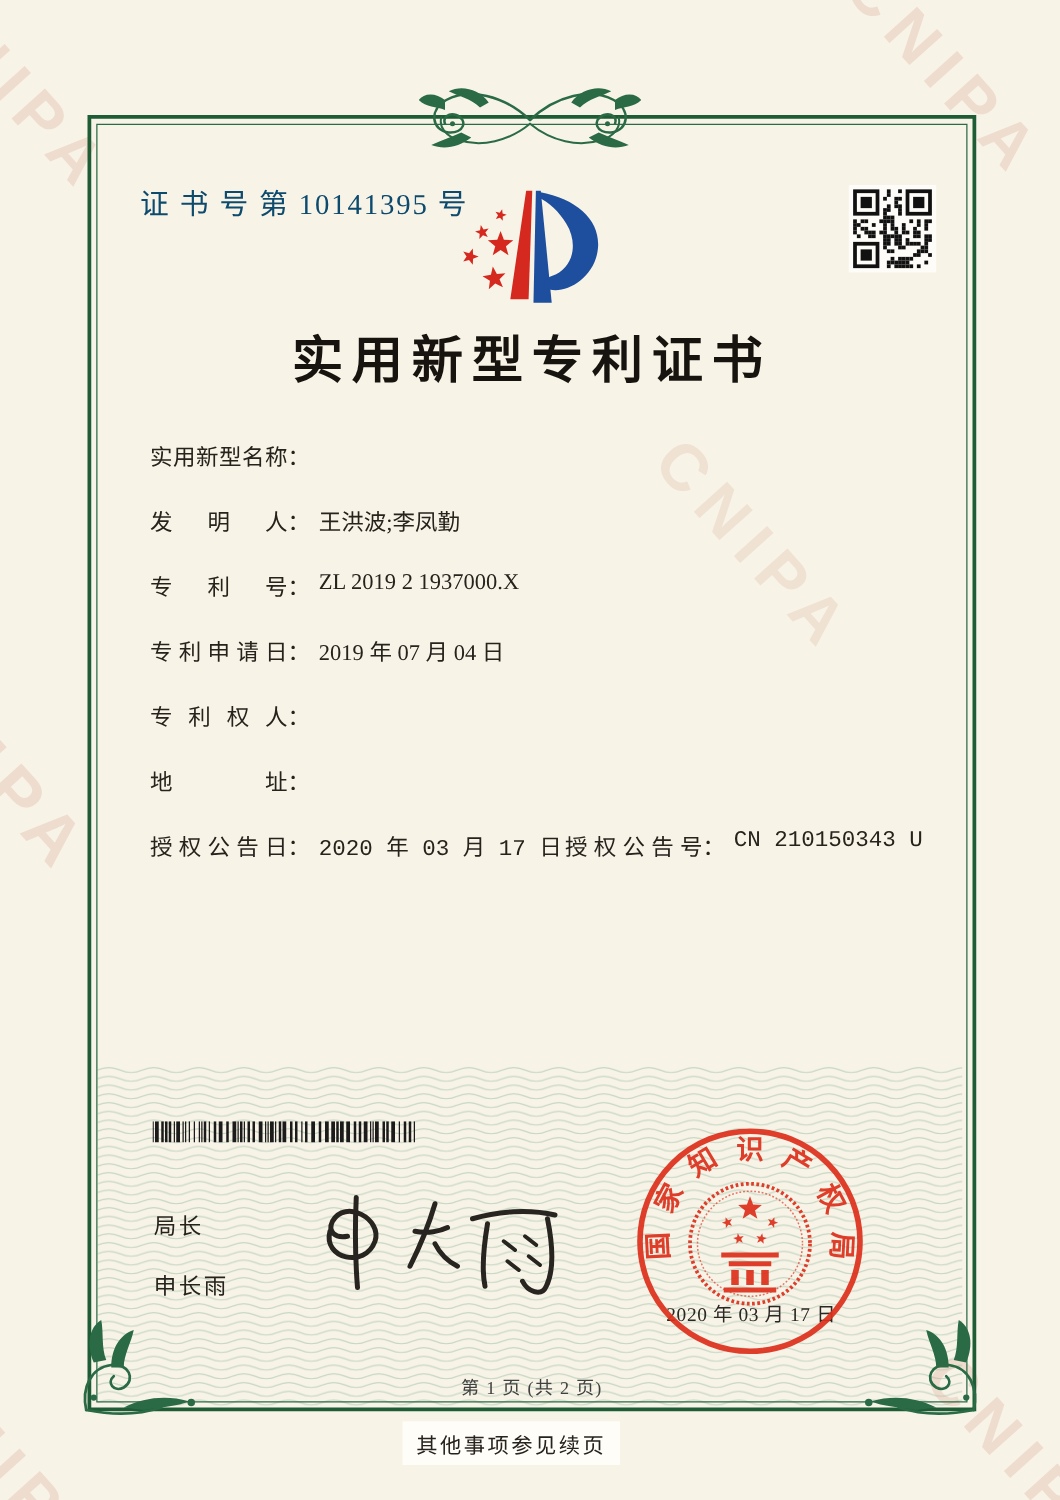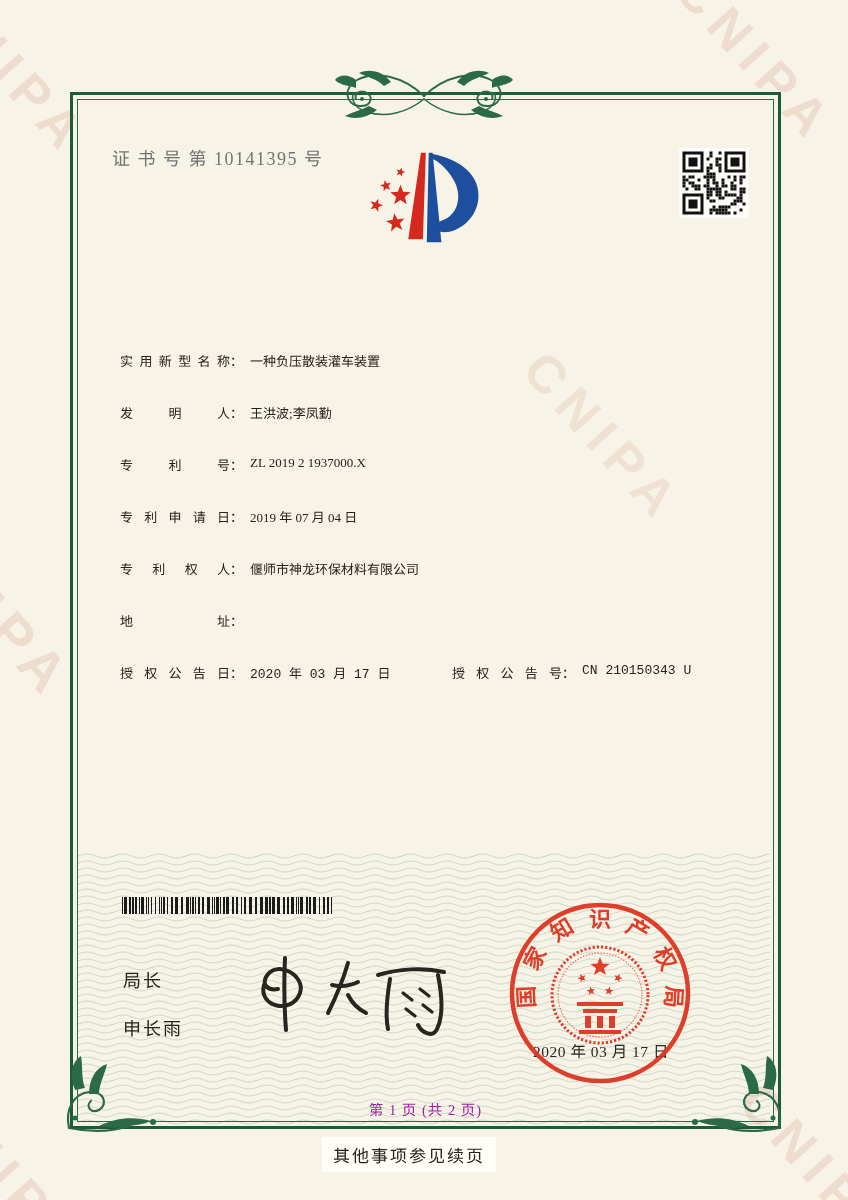--- a/index.html
+++ b/index.html
@@ -34,34 +34,34 @@
     border:1px solid #2a6b46; box-sizing:border-box;
   }
   .ornament{position:absolute; z-index:3; pointer-events:none;}
   .ornament.top{left:299px; top:66px; width:250px; height:64px;}
   .ornament.bl{left:55px; top:1054px; width:112px; height:80px;}
   .ornament.br{left:681px; top:1054px; width:112px; height:80px; transform:scaleX(-1);}
   .guilloche{position:absolute; z-index:0; left:78px; top:852px; width:692px; height:274px;}
   
   .cert-no{
     position:absolute; z-index:4; left:112px; top:144px;
-    font-size:18px; letter-spacing:1.5px; color:#737373;
+    font-size:23px; letter-spacing:1.5px; color:#0c4a6e;
   }
   .logo{position:absolute; z-index:4; left:352px; top:140px; width:132px; height:112px;}
   .qr{
     position:absolute; z-index:4; left:679px; top:148px; width:70px; height:70px;
     background:#fdfcf8;
   }
   .title{
     position:absolute; z-index:4; left:70px; top:254px; width:711px;
     text-align:center; font-size:41px; font-weight:700; letter-spacing:7px;
     color:#17140f;
   }
   
-  .fields{position:absolute; z-index:4; left:120px; top:351px; width:632px; font-size:13px;}
+  .fields{position:absolute; z-index:4; left:120px; top:351px; width:632px; font-size:18px;}
   .frow{position:relative; height:52px; display:flex; align-items:flex-start;}
   .fgroup{display:flex; align-items:flex-start;font-family:Liberation Mono, monospace;}
   .fgroup.second{position:absolute; left:332px; top:0;}
   .flabel{
     display:inline-block; width:110px; flex:none;
     text-align:justify; text-align-last:justify;
   }
   .fcolon{flex:none;}
   .fvalue{margin-left:7px; white-space:nowrap;}
   
@@ -76,21 +76,21 @@
   .director .line{height:18px; line-height:18px;}
   .director .line + .line{margin-top:30px;}
   .signature{position:absolute; z-index:4; left:248px; top:945px; width:200px; height:100px;}
   .seal-date{
     position:absolute; z-index:4; left:531px; top:1039px; width:140px;
     text-align:center; font-size:15.5px; letter-spacing:0.5px; color:#2b2724;
   }
   .seal{position:absolute; z-index:5; left:505px; top:898px; width:190px; height:190px; opacity:0.92;}
   .page-no{
     position:absolute; z-index:4; left:70px; top:1098px; width:711px;
-    text-align:center; font-size:14.5px; letter-spacing:1px; color:#a21caf;
+    text-align:center; font-size:14.5px; letter-spacing:1px; color:#404040;
   }
   .cont-note{
     position:absolute; z-index:4; left:322px; top:1137px; width:166px;
     text-align:center; font-size:17px; letter-spacing:2px;
     background:rgba(255,254,249,0.9); padding:5px 4px;
   }
 </style>
 </head>
 <body>
 
@@ -287,46 +287,45 @@
       <rect x="6.5" y="6.5" width="15" height="15" fill="#fdfcf8"></rect>
       <rect x="9.5" y="9.5" width="9" height="9" fill="#111"></rect>
       <rect x="45.5" y="3.5" width="21" height="21" fill="#111"></rect>
       <rect x="48.5" y="6.5" width="15" height="15" fill="#fdfcf8"></rect>
       <rect x="51.5" y="9.5" width="9" height="9" fill="#111"></rect>
       <rect x="3.5" y="45.5" width="21" height="21" fill="#111"></rect>
       <rect x="6.5" y="48.5" width="15" height="15" fill="#fdfcf8"></rect>
       <rect x="9.5" y="51.5" width="9" height="9" fill="#111"></rect>
     </svg>
 
+  <div class="title">实用新型专利证书</div>
 
   <div class="fields">
     <div class="frow">
       <span class="flabel">实用新型名称</span>
         <span class="fcolon">：</span>
-      <span class="fvalue">一种负压散装灌车装置</span>
     </div>
     <div class="frow">
       <span class="flabel">发明人</span>
         <span class="fcolon">：</span>
       <span class="fvalue">王洪波;李凤勤</span>
     </div>
     <div class="frow">
       <span class="flabel">专利号</span>
         <span class="fcolon">：</span>
       <span class="fvalue">ZL 2019 2 1937000.X</span>
     </div>
     <div class="frow">
       <span class="flabel">专利申请日</span>
         <span class="fcolon">：</span>
       <span class="fvalue">2019 年 07 月 04 日</span>
     </div>
     <div class="frow">
       <span class="flabel">专利权人</span>
         <span class="fcolon">：</span>
-      <span class="fvalue">偃师市神龙环保材料有限公司</span>
     </div>
     <div class="frow">
       <span class="flabel">地址</span>
         <span class="fcolon">：</span>
     </div>
     <div class="frow">
       <span class="fgroup">
         <span class="flabel">授权公告日</span>
           <span class="fcolon">：</span>
         <span class="fvalue">2020 年 03 月 17 日</span>

